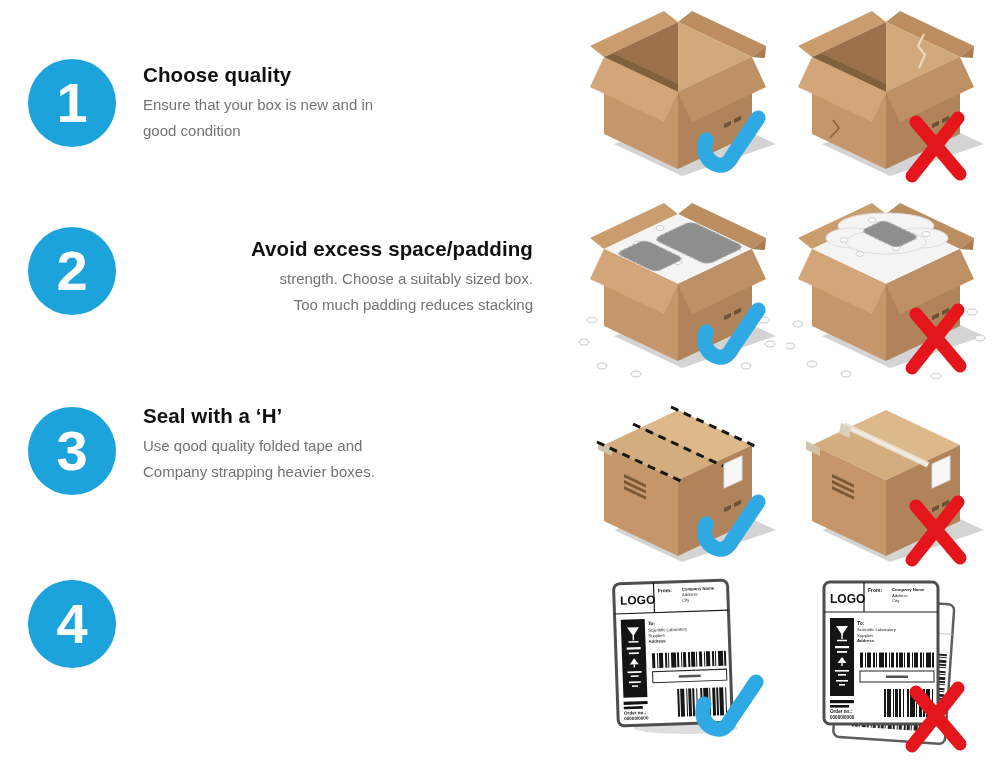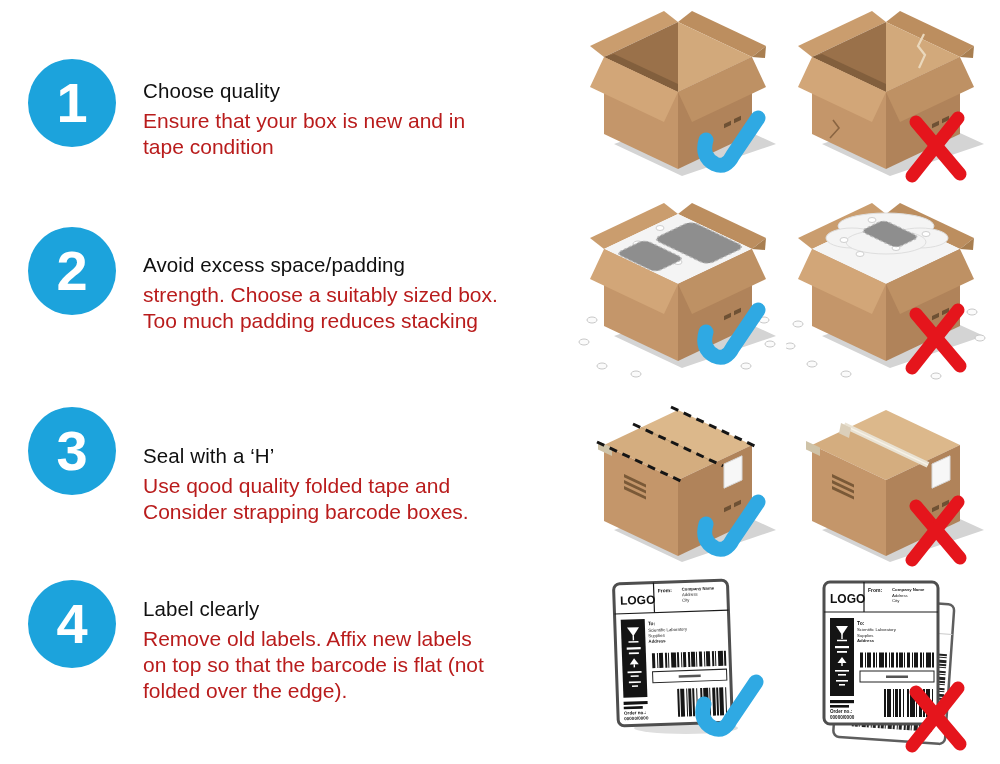--- a/index.html
+++ b/index.html
@@ -6,22 +6,22 @@
   .canvas{
     position:relative;width:1000px;height:764px;background:#ffffff;overflow:hidden;
     font-family:"Liberation Sans", sans-serif;
   }
   .badge{
     position:absolute;left:28px;width:88px;height:88px;border-radius:50%;
     background:#1CA3DC;color:#ffffff;display:flex;align-items:center;justify-content:center;
     font-size:56px;font-weight:bold;line-height:1;
   }
   .step{position:absolute;left:143px;width:390px;}
-  .step h3{margin:16px 0 5px 0;font-size:20.5px;font-weight:normal;color:#101010;letter-spacing:.1px;}
-  .step .line{font-size:21px;line-height:26px;color:#b91c1c;}
+  .step h3{margin:0 0 5px 0;font-size:20.5px;font-weight:bold;color:#101010;letter-spacing:.1px;}
+  .step .line{font-size:15px;line-height:26px;color:#737373;}
   .cell{position:absolute;width:200px;height:185px;}
   .cell svg{display:block;width:200px;height:185px;}
   .defs-holder{position:absolute;width:0;height:0;overflow:hidden;}
 </style>
 </head>
 <body>
 
 <div class="canvas">
 
   <svg class="defs-holder" aria-hidden="true">
@@ -165,49 +165,43 @@
       </g>
     </defs>
   </svg>
 
   <div class="badge" style="top:59px;">
     <span>1</span>
   </div>
   <div class="step" style="top:63px;">
     <h3>Choose quality</h3>
     <div class="line">Ensure that your box is new and in</div>
-    <div class="line">tape condition</div>
+    <div class="line">good condition</div>
   </div>
 
   <div class="badge" style="top:227px;">
     <span>2</span>
   </div>
-  <div class="step" style="top:237px;">
+  <div class="step" style="top:237px;text-align:right;">
     <h3>Avoid excess space/padding</h3>
     <div class="line">strength. Choose a suitably sized box.</div>
     <div class="line">Too much padding reduces stacking</div>
   </div>
 
   <div class="badge" style="top:407px;">
     <span>3</span>
   </div>
-  <div class="step" style="top:428px;">
+  <div class="step" style="top:404px;">
     <h3>Seal with a ‘H’</h3>
     <div class="line">Use qood quality folded tape and</div>
-    <div class="line">Consider strapping barcode boxes.</div>
+    <div class="line">Company strapping heavier boxes.</div>
   </div>
 
   <div class="badge" style="top:580px;">
     <span>4</span>
-  </div>
-  <div class="step" style="top:581px;">
-    <h3>Label clearly</h3>
-    <div class="line">Remove old labels. Affix new labels</div>
-    <div class="line">on top so that the barcode is flat (not</div>
-    <div class="line">folded over the edge).</div>
   </div>
 
   <div class="cell" style="left:578px;top:8px;">
     <svg viewBox="0 0 200 185">
       <use href="#obox-back"></use>
       <use href="#cavity-dark"></use>
       <use href="#obox-front"></use>
       <use href="#check" x="118" y="102"></use>
     </svg>
   </div>

